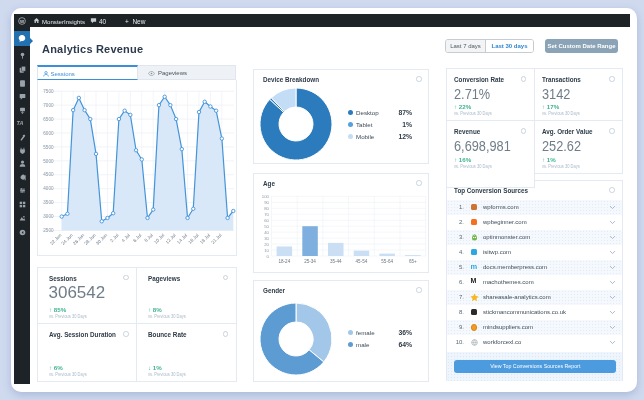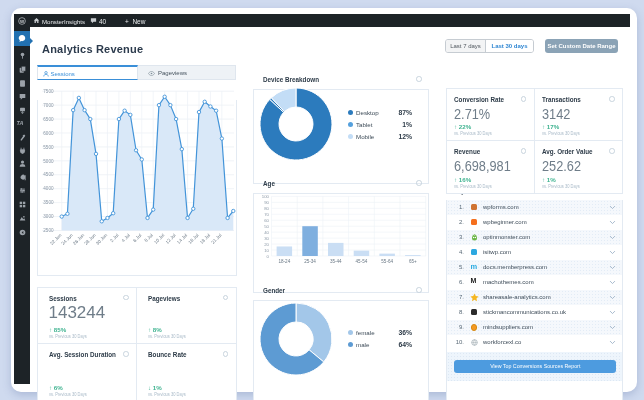--- a/index.html
+++ b/index.html
@@ -5,21 +5,21 @@
 * { margin:0; padding:0; box-sizing:border-box; }
 html,body { width:644px; height:400px; overflow:hidden; }
 body { background:#cfdaef; font-family:"Liberation Sans", sans-serif; position:relative; }
 .abs { position:absolute; }
 .card { left:11px; top:8px; width:626px; height:384px; background:#fff; border-radius:10px; box-shadow:0 3px 8px rgba(90,110,160,0.30); }
 .adminbar { left:14px; top:14px; width:616px; height:13px; background:#1d2327; color:#c9cdd1; font-size:6.5px; }
 .sidebar { left:14px; top:27px; width:16px; height:357px; background:#1d2327; }
 .miactive { left:14px; top:31px; width:16px; height:15px; background:#2271b1; }
 .content { left:30px; top:27px; width:600px; height:357px; background:#fff; }
 h1.title { left:42px; top:43px; font-size:11px; font-weight:bold; color:#2b3a4c; letter-spacing:0.2px; }
-.panel { background:#fff; border:1px solid #e3eaf2;margin-top:20px; }
+.panel { background:#fff; border:1px solid #e3eaf2; }
 .ctitle { font-size:6.3px; font-weight:bold; color:#2d3b48; }
 .cnum { font-size:17px; color:#6f7d89; letter-spacing:0px; white-space:nowrap; }
 .cnum.sm { font-size:15px; transform:scaleX(0.85); transform-origin:left top; display:inline-block; }
 .cgreen { font-size:6.2px; color:#3fb390; font-weight:bold; }
 .cmuted { font-size:4.9px; color:#a9bac8; transform:scaleX(0.82); transform-origin:left top; display:inline-block; white-space:nowrap; }
 .info { width:5.5px; height:5.5px; border:1px solid #c8d4de; border-radius:50%; display:block; }
 .dot { width:5px; height:5px; border-radius:50%; display:inline-block; }
 </style>
 </head>
 <body>
@@ -287,21 +287,21 @@
     <path d="M1 8 L4 3 L6 6 L7.5 4.5 L9 8 Z" fill="#9ba2a9"></path>
     <circle cx="7" cy="2.5" r="1.2" fill="#9ba2a9"></circle>
   </svg>
 <svg class="abs" style="left:18.5px;top:228.5px" width="7" height="7" viewBox="0 0 10 10">
     <circle cx="5" cy="5" r="4" fill="#9ba2a9"></circle>
     <path d="M6.2 3 L3.8 5 L6.2 7 Z" fill="#23282d"></path>
   </svg>
 <div class="abs panel" style="left:37px;top:266.5px;width:100px;height:57.5px">
     <span class="abs ctitle" style="left:11px;top:7px">Sessions</span>
     <span class="abs info" style="left:85px;top:7px"></span>
-    <span class="abs cnum" style="left:10.5px;top:15.5px">143244</span>
+    <span class="abs cnum" style="left:10.5px;top:15.5px">306542</span>
     <span class="abs cgreen" style="left:11px;top:38.5px">↑ 85%</span>
     <span class="abs cmuted" style="left:11px;top:46.5px">vs. Previous 30 Days</span>
   </div>
 <div class="abs panel" style="left:136px;top:266.5px;width:100.5px;height:57.5px">
     <span class="abs ctitle" style="left:11px;top:7px">Pageviews</span>
     <span class="abs info" style="left:85.5px;top:7px"></span>
     <span class="abs cgreen" style="left:11px;top:38.5px">↑ 8%</span>
     <span class="abs cmuted" style="left:11px;top:46.5px">vs. Previous 30 Days</span>
   </div>
 <div class="abs panel" style="left:37px;top:323px;width:100px;height:59px">
@@ -323,21 +323,21 @@
     <span class="abs cgreen" style="left:7.5px;top:34px">↑ 22%</span>
     <span class="abs cmuted" style="left:7.5px;top:42px">vs. Previous 30 Days</span>
   </div>
 <div class="abs panel" style="left:533.5px;top:68px;width:89.5px;height:53px">
     <span class="abs ctitle" style="left:7.5px;top:7px">Transactions</span>
     <span class="abs info" style="left:74.5px;top:7px"></span>
     <span class="abs cnum sm" style="left:7px;top:16px">3142</span>
     <span class="abs cgreen" style="left:7.5px;top:34px">↑ 17%</span>
     <span class="abs cmuted" style="left:7.5px;top:42px">vs. Previous 30 Days</span>
   </div>
-<div class="abs panel" style="left:445.5px;top:120px;width:89px;height:54px">
+<div class="abs panel" style="left:445.5px;top:120px;width:89px;height:68px">
     <span class="abs ctitle" style="left:7.5px;top:7px">Revenue</span>
     <span class="abs info" style="left:74px;top:7px"></span>
     <span class="abs cnum sm" style="left:7px;top:16px">6,698,981</span>
     <span class="abs cgreen" style="left:7.5px;top:35px">↑ 16%</span>
     <span class="abs cmuted" style="left:7.5px;top:43px">vs. Previous 30 Days</span>
   </div>
 <div class="abs panel" style="left:533.5px;top:120px;width:89.5px;height:54px">
     <span class="abs ctitle" style="left:7.5px;top:7px">Avg. Order Value</span>
     <span class="abs info" style="left:74.5px;top:7px"></span>
     <span class="abs cnum sm" style="left:7px;top:16px">252.62</span>

